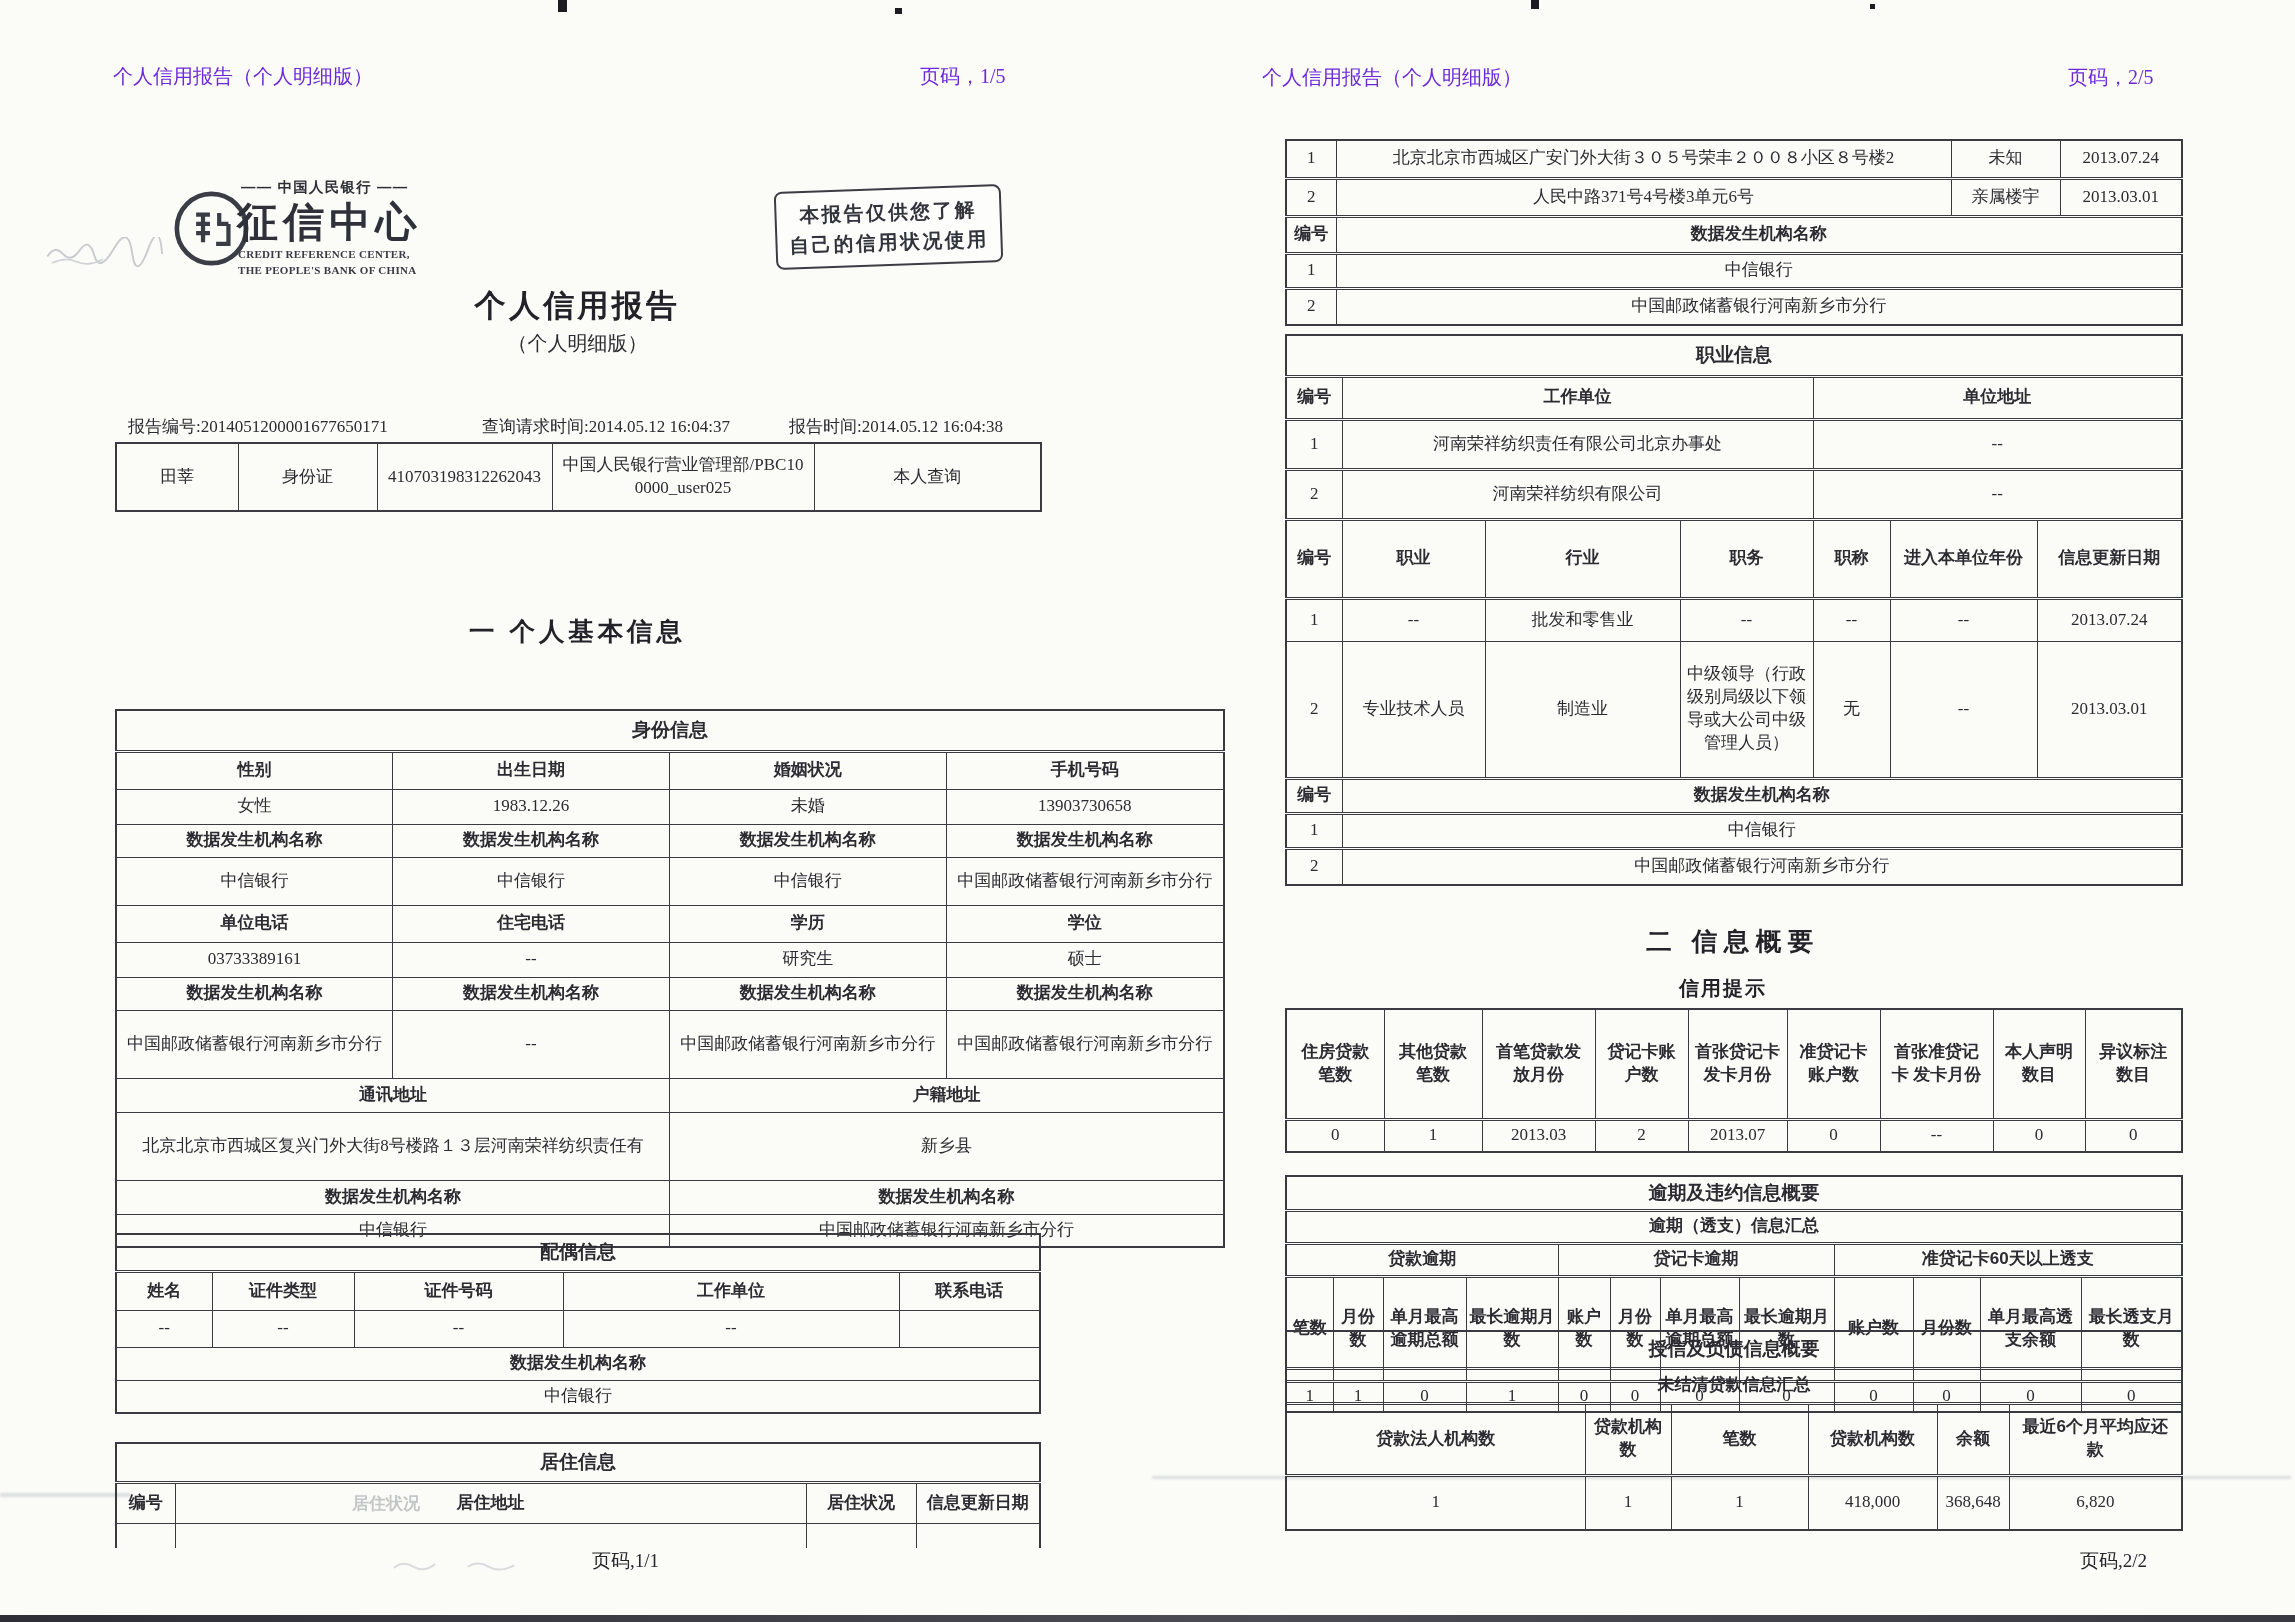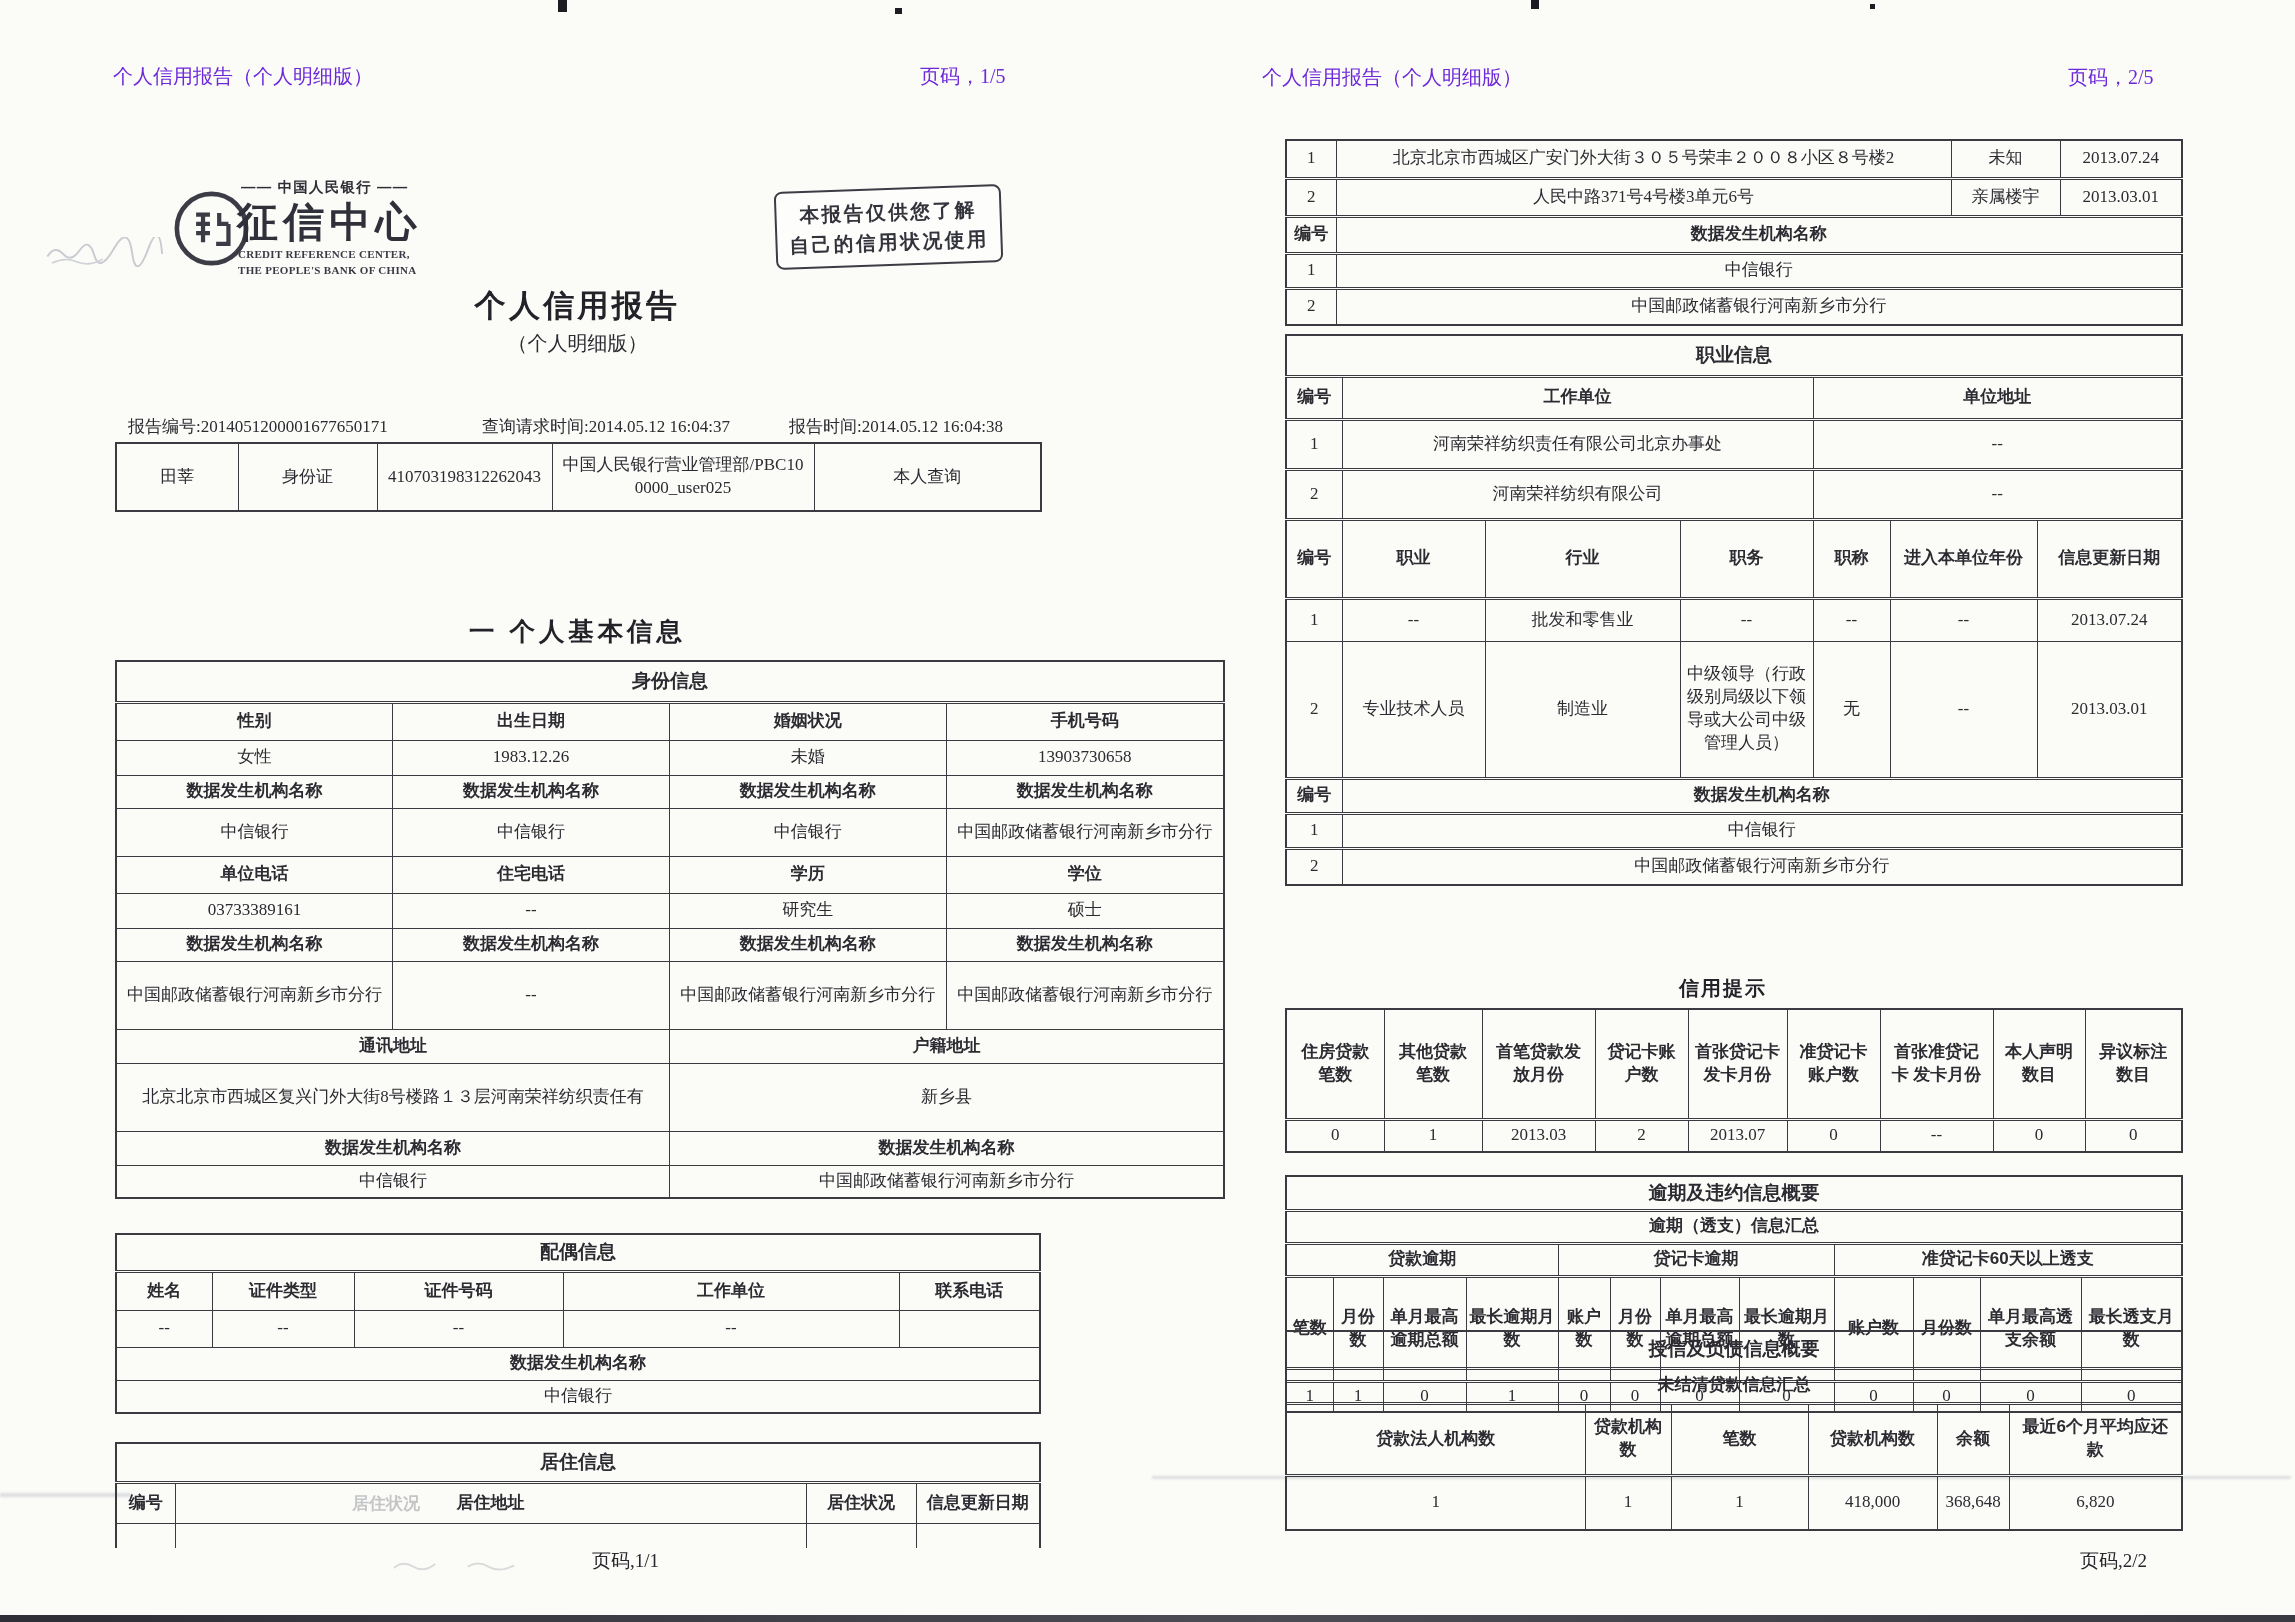--- a/index.html
+++ b/index.html
@@ -106,21 +106,21 @@
         <td>410703198312262043</td>
         <td>中国人民银行营业管理部/PBC100000_user025</td>
         <td>本人查询</td>
       </tr>
     </tbody>
       </table>
   </div>
 
   <div class="abs heiti sec-title" style="left:115px;top:614px;width:925px;">一 个人基本信息</div>
 
-  <div class="abs" style="left:115px;top:660px;width:1110px;border-radius:19px;">
+  <div class="abs" style="left:115px;top:709px;width:1110px;border-radius:19px;">
     <table class="doc">
       <colgroup>
           <col style="width:231px">
           <col style="width:231px">
           <col style="width:231px">
           <col style="width:232px">
         </colgroup>
       <tbody>
           <tr class="dbl" style="height:41px;">
         <td class="h" colspan="4" style="font-size:19px;">身份信息</td>
@@ -372,20 +372,21 @@
         <td colspan="6">中信银行</td>
       </tr>
       <tr style="height:37px;">
         <td>2</td>
         <td colspan="6">中国邮政储蓄银行河南新乡市分行</td>
       </tr>
     </tbody>
       </table>
   </div>
 
+  <div class="abs heiti sec-title" style="left:1285px;top:924px;width:896px;letter-spacing:6.5px;">二 信息概要</div>
   <div class="abs heiti tbl-sub" style="left:1275px;top:975px;width:896px;">信用提示</div>
 
   <div class="abs" style="left:1285px;top:1008px;width:896px;">
     <table class="doc">
       <colgroup>
           <col style="width:98px">
           <col style="width:98px">
           <col style="width:113px">
           <col style="width:93px">
           <col style="width:99px">

